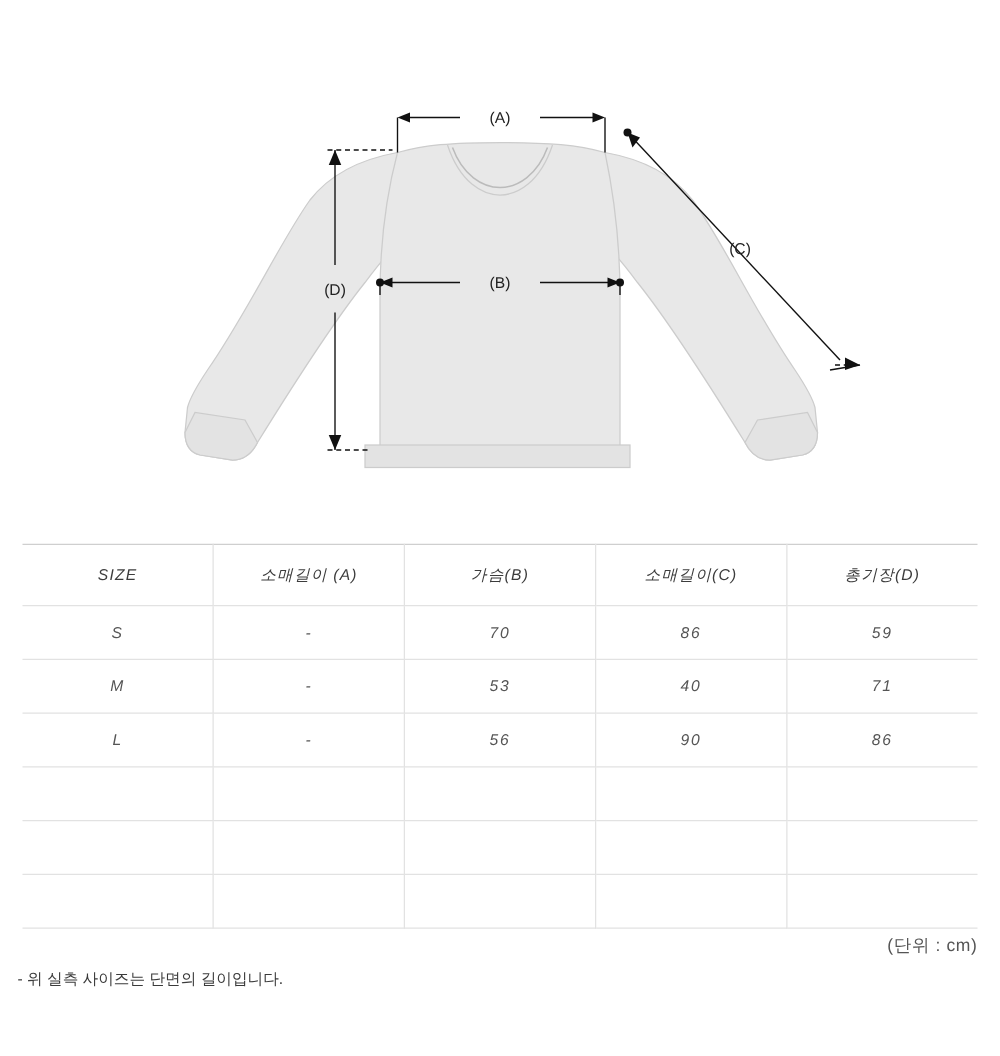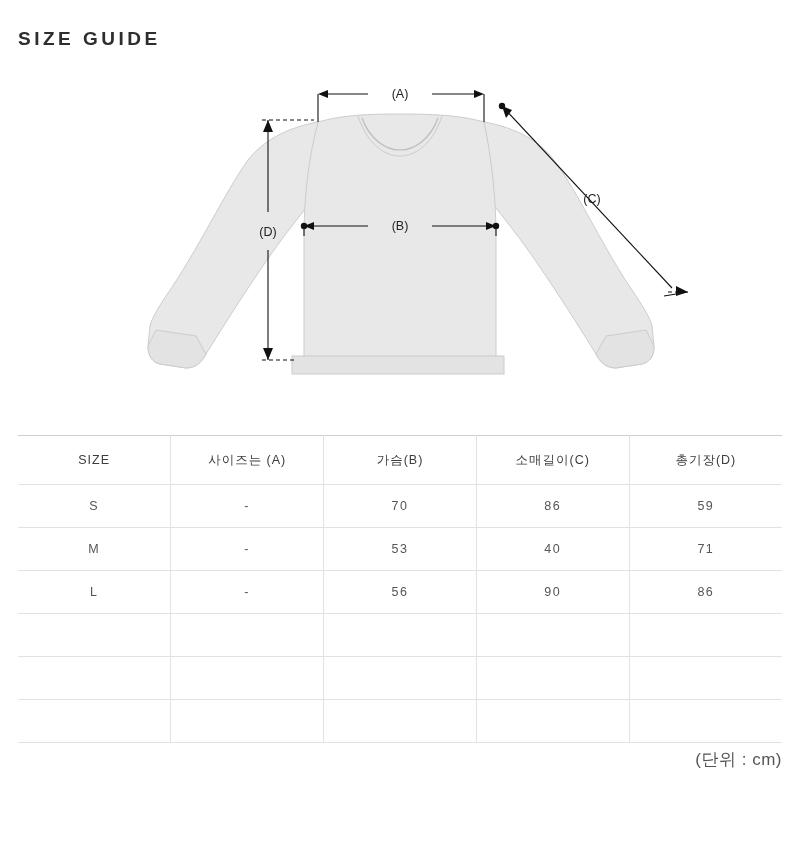--- a/index.html
+++ b/index.html
@@ -51,20 +51,21 @@
   table.size-table td, table.size-table th {
     border: 1px solid #e2e2e2;
     height: 42px;
     text-align: center;
     vertical-align: middle;
     font-size: 12.5px;
     font-weight: normal;
     color: #4a4a4a;
     letter-spacing: 1.5px;
     padding: 0;
+    font-style: italic;
   }
   table.size-table thead th {
     border-top: 1px solid #cfcfcf;
     border-bottom: 1px solid #e2e2e2;
     font-size: 12.5px;
     color: #3c3c3c;
     letter-spacing: 1px;
     height: 48px;
   }
   table.size-table thead th:first-child,
@@ -75,21 +76,21 @@
   table.size-table tbody td:last-child {
     border-right: none;
   }
   table.size-table tbody td {
     color: #555;
   }
   .unit-note {
     position: absolute;
     right: 18px;
     top: 748px;
-    font-size: 17px;
+    font-size: 14px;
     color: #555;
     letter-spacing: 0.5px;
   }
   .notes {
     position: absolute;
     left: 14px;
     top: 772px;
     width: 780px;
   }
   .notes div {
@@ -102,21 +103,20 @@
     font-family: "Liberation Sans", sans-serif;
     font-size: 12.5px;
     fill: #222;
   }
 </style>
 </head>
 <body>
 
 <div class="page">
 
-  <div class="title">SIZE GUIDE</div>
 
   <div class="diagram">
     <svg width="800" height="360" viewBox="0 0 800 360" xmlns="http://www.w3.org/2000/svg">
 
       <g>
 
         <path d="M318,62 C285,68 262,82 248,100 C225,132 198,190 166,236 C158,248 152,258 150,266 L148,286 C148,296 152,302 160,304 L186,308 C196,308 202,302 206,294 C232,252 268,196 292,166 C304,150 314,138 322,132 Z" fill="#e8e8e8" stroke="#cccccc" stroke-width="1"></path>
 
         <path d="M484,62 C518,68 540,82 554,100 C578,132 604,190 636,236 C644,248 650,258 652,266 L654,286 C654,296 650,302 642,304 L616,308 C606,308 600,302 596,294 C570,252 534,196 510,166 C498,150 488,138 480,132 Z" fill="#e8e8e8" stroke="#cccccc" stroke-width="1"></path>
 
@@ -173,21 +173,21 @@
       </g>
       <text x="268" y="176" text-anchor="middle">(D)</text>
     </svg>
   </div>
 
   <div class="table-wrap">
     <table class="size-table">
       <thead>
         <tr>
           <th>SIZE</th>
-          <th>사이즈는 (A)</th>
+          <th>소매길이 (A)</th>
           <th>가슴(B)</th>
           <th>소매길이(C)</th>
           <th>총기장(D)</th>
         </tr>
       </thead>
       <tbody>
         <tr>
           <td>S</td>
           <td>-</td>
           <td>70</td>
@@ -229,15 +229,16 @@
           <td></td>
           <td></td>
         </tr>
       </tbody>
     </table>
   </div>
 
   <div class="unit-note">(단위 : cm)</div>
 
   <div class="notes">
+    <div>- 위 실측 사이즈는 단면의 길이입니다.</div>
   </div>
 
 </div>
 
 </body></html>

